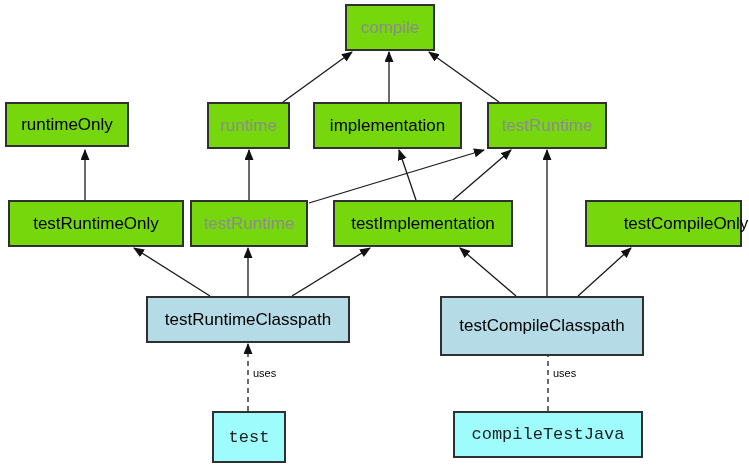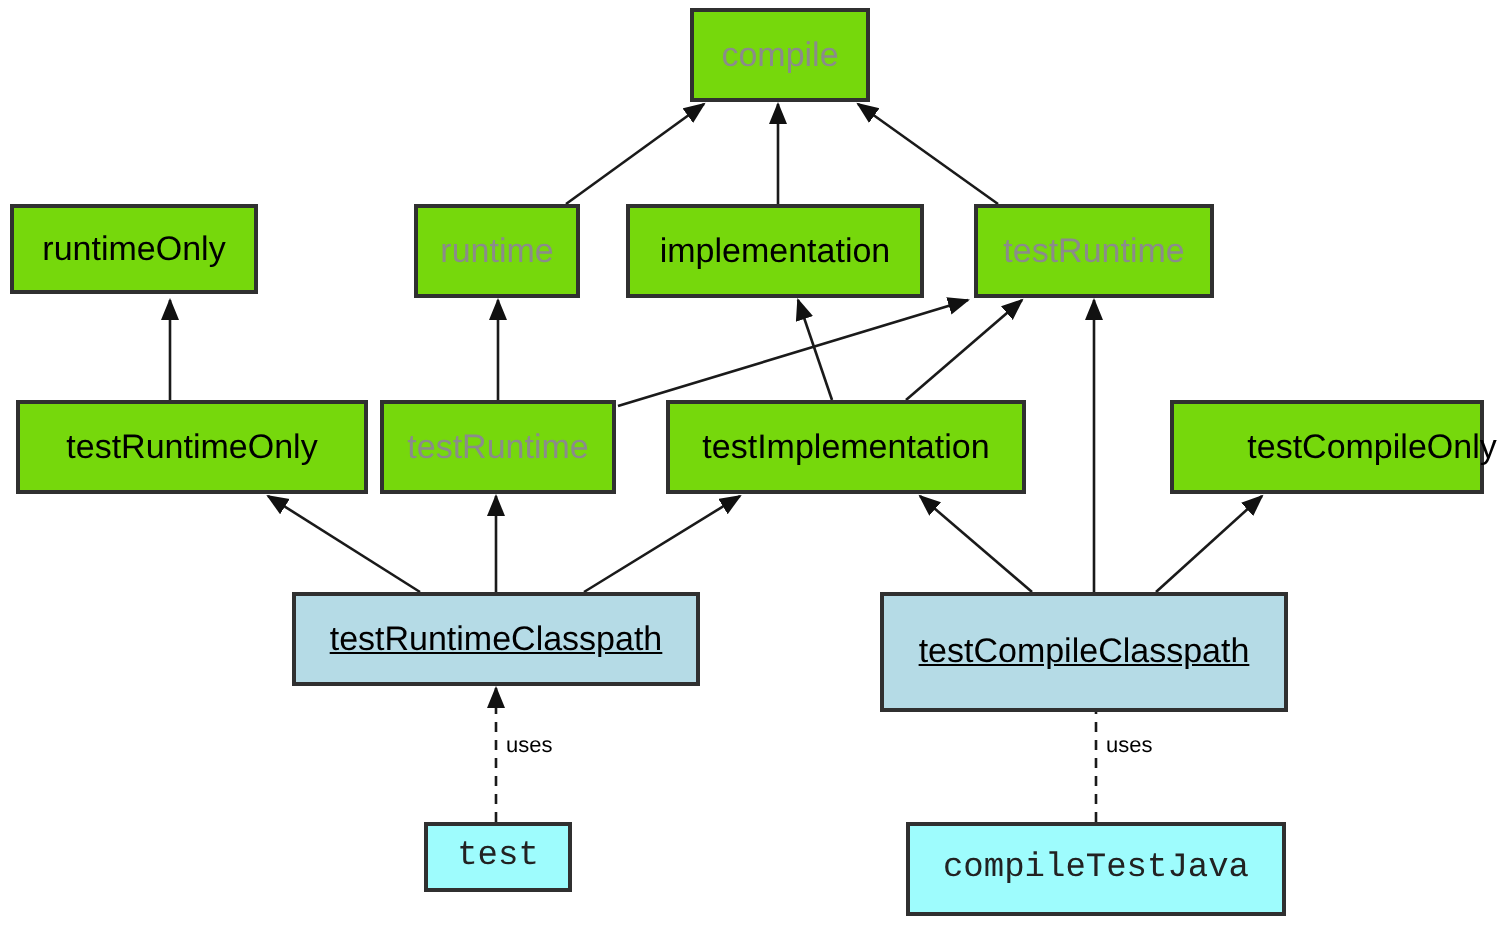--- a/index.html
+++ b/index.html
@@ -26,21 +26,21 @@
     box-sizing: border-box;
     border: 2px solid var(--node-border, #303030);
     display: flex;
     align-items: center;
     justify-content: center;
     font-size: 17px;
     color: var(--normal-text, #000000);
     white-space: nowrap;
   }
   .node.configuration { background: var(--config-fill, #76d80c); }
-  .node.classpath     { background: var(--classpath-fill, #b5dbe6); text-decoration: underline; }
+  .node.classpath     { background: var(--classpath-fill, #b5dbe6); }
   .node.task {
     background: var(--task-fill, #9efcfd);
     font-family: "Liberation Mono", "DejaVu Sans Mono", monospace;
     color: #222222;
   }
   .node.deprecated { color: var(--deprecated-text, #8b8b8b); }
   .edge-label {
     position: absolute;
     font-size: 11px;
     color: #000000;
@@ -105,21 +105,21 @@
       </div>
       <div class="node configuration" style="left: 585px; top: 200px; width: 157px; height: 47px; padding-left: 45px;">
         <span>testCompileOnly</span>
       </div>
       <div class="node classpath" style="left: 146px; top: 296px; width: 204px; height: 47px;">
         <span>testRuntimeClasspath</span>
       </div>
       <div class="node classpath" style="left: 440px; top: 296px; width: 204px; height: 60px;">
         <span>testCompileClasspath</span>
       </div>
-      <div class="node task" style="left: 212px; top: 411px; width: 74px; height: 35px;">
+      <div class="node task" style="left: 212px; top: 411px; width: 74px; height: 52px;">
         <span>test</span>
       </div>
       <div class="node task" style="left: 453px; top: 411px; width: 190px; height: 47px; text-align: right;">
         <span>compileTestJava</span>
       </div>
     </div>
 <div class="edge-label" style="left: 253px; top: 367px;">uses</div>
     <div class="edge-label" style="left: 553px; top: 367px;">uses</div>
   </div>
 

